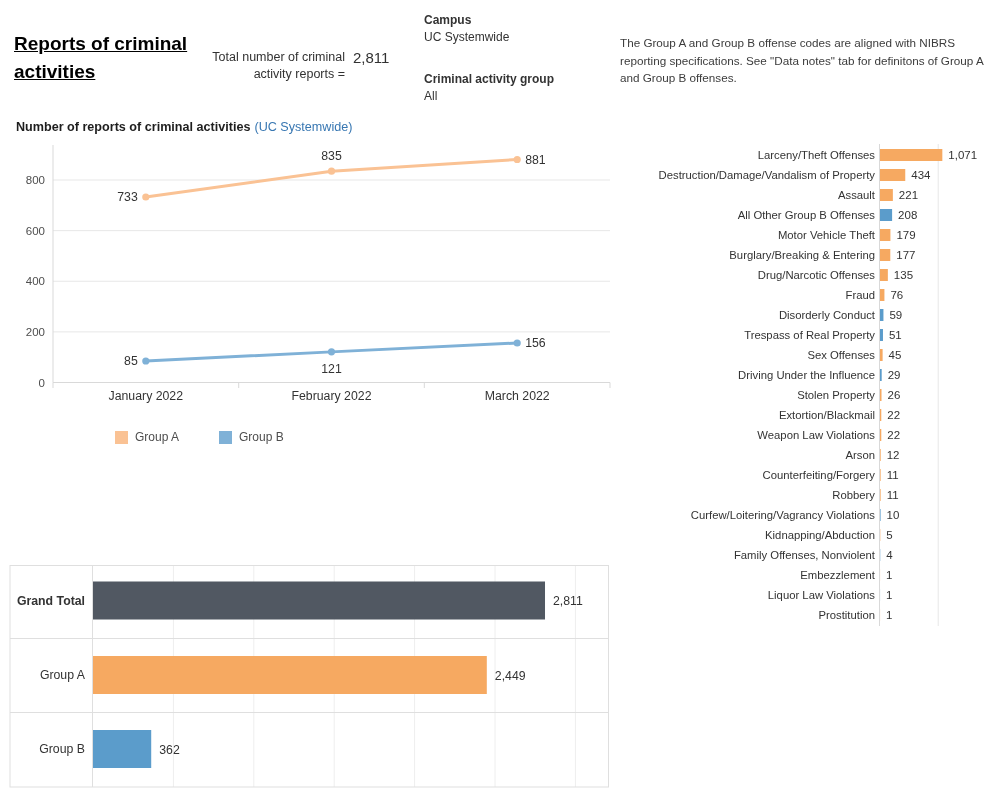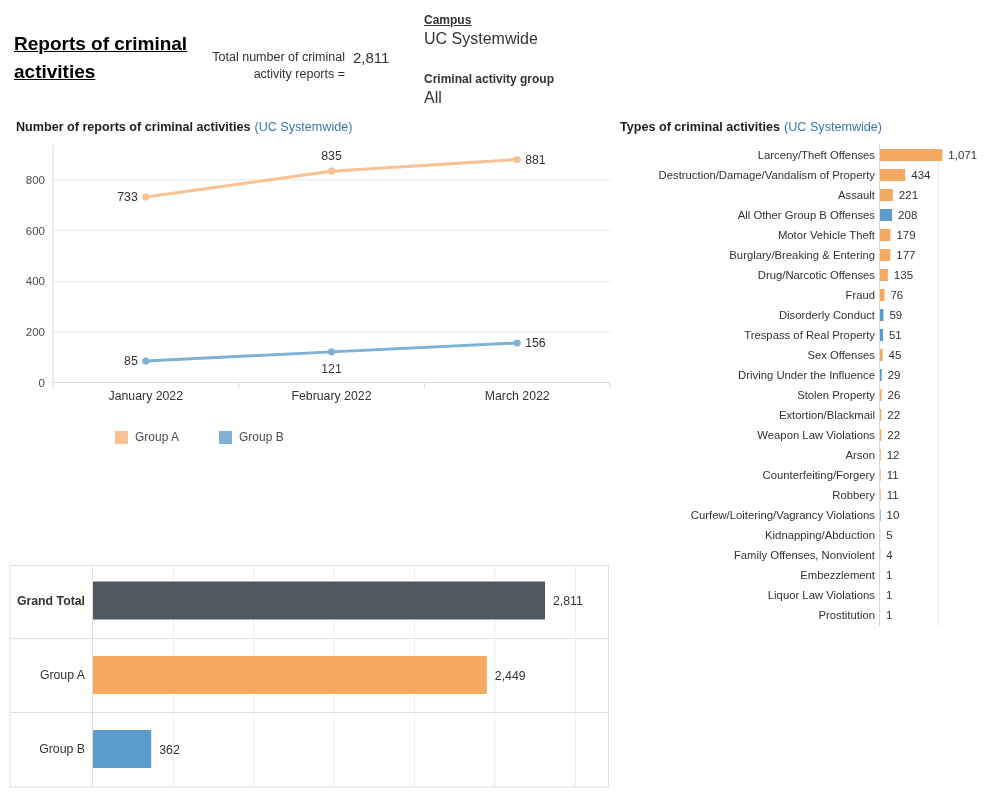--- a/index.html
+++ b/index.html
@@ -3,51 +3,49 @@
 <meta charset="utf-8">
 <style>
   html,body{margin:0;padding:0;background:#fff;}
   .canvas{position:relative;width:1000px;height:800px;background:#ffffff;overflow:hidden;
           font-family:"Liberation Sans",sans-serif;}
   .abs{position:absolute;}
   .dash-title{font-size:19px;font-weight:700;color:#000;line-height:28px;width:190px;text-decoration:underline;}
   .total-label{font-size:12.5px;color:#323232;text-align:right;width:162px;line-height:17px;margin-top:8px;}
   .total-value{font-size:15px;color:#323232;}
   .filter-label{font-size:12px;font-weight:700;color:#333;}
-  .filter-value{font-size:16px;color:#333;cursor:default;}
+  .filter-value{font-size:12px;color:#333;cursor:default;}
   .note{font-size:11.7px;color:#3c3c3c;line-height:17.5px;width:376px;}
   .sec-title{font-size:12.6px;font-weight:700;color:#1e1e1e;white-space:nowrap;}
   .sec-title .accent{font-weight:400;margin-left:4px;text-align:center;}
   .legend-item{display:flex;align-items:center;gap:7px;}
   .legend-swatch{width:13px;height:13px;flex:0 0 13px;}
   .legend-label{font-size:12px;color:#4e4e4e;}
   svg text{font-family:"Liberation Sans",sans-serif;}
 </style>
 </head>
 <body>
 
 <div class="canvas">
 
   <div class="abs dash-title" style="left:14px;top:30px;">Reports of criminal activities</div>
 
   <div class="abs total-label" style="left:183px;top:41px;">Total number of criminal activity reports =</div>
   <div class="abs total-value" style="left:353px;top:49px;">2,811</div>
 
-  <div class="abs filter-label" style="left:424px;top:13px;text-decoration:underline;">Campus</div>
+  <div class="abs filter-label" style="left:424px;top:13px;">Campus</div>
   <div class="abs filter-value" style="left:424px;top:30px;">UC Systemwide</div>
 
   <div class="abs filter-label" style="left:424px;top:72px;">Criminal activity group</div>
   <div class="abs filter-value" style="left:424px;top:89px;">All</div>
 
+  <div class="abs note" style="left:620px;top:34px;">The Group A and Group B offense codes are aligned with NIBRS reporting specifications. See "Data notes" tab for definitons of Group A and Group B offenses.</div>
 
   <div class="abs sec-title" style="left:16px;top:120px;">
     <span>Number of reports of criminal activities</span><span class="accent" style="color: rgb(56, 119, 178);">(UC Systemwide)</span>
-  </div>
-  <div class="abs sec-title" style="left:620px;top:120px;">
-    <span>Types of criminal activities</span><span class="accent" style="color: rgb(56, 119, 178);">(UC Systemwide)</span>
   </div>
 
   <svg class="abs" style="left:0;top:140px;" width="620" height="272" id="svg-line">
       <line x1="53" y1="242.5" x2="610" y2="242.5" stroke="#e7e7e7" stroke-width="1"></line>
       <text x="45" y="246.5" text-anchor="end" font-size="11.5" fill="#4e4e4e">0</text>
       <line x1="53" y1="191.88" x2="610" y2="191.88" stroke="#e7e7e7" stroke-width="1"></line>
       <text x="45" y="195.88" text-anchor="end" font-size="11.5" fill="#4e4e4e">200</text>
       <line x1="53" y1="141.26" x2="610" y2="141.26" stroke="#e7e7e7" stroke-width="1"></line>
       <text x="45" y="145.26" text-anchor="end" font-size="11.5" fill="#4e4e4e">400</text>
       <line x1="53" y1="90.64000000000001" x2="610" y2="90.64000000000001" stroke="#e7e7e7" stroke-width="1"></line>

